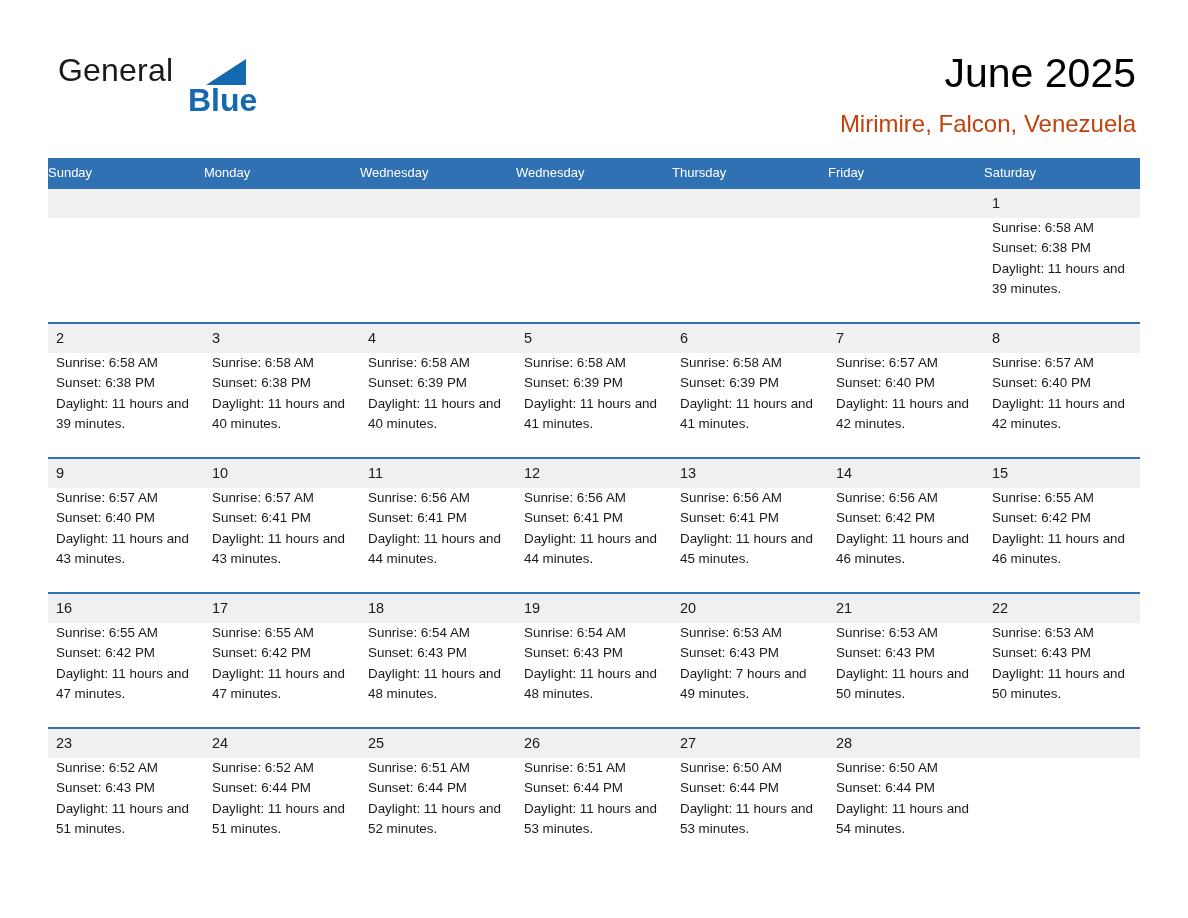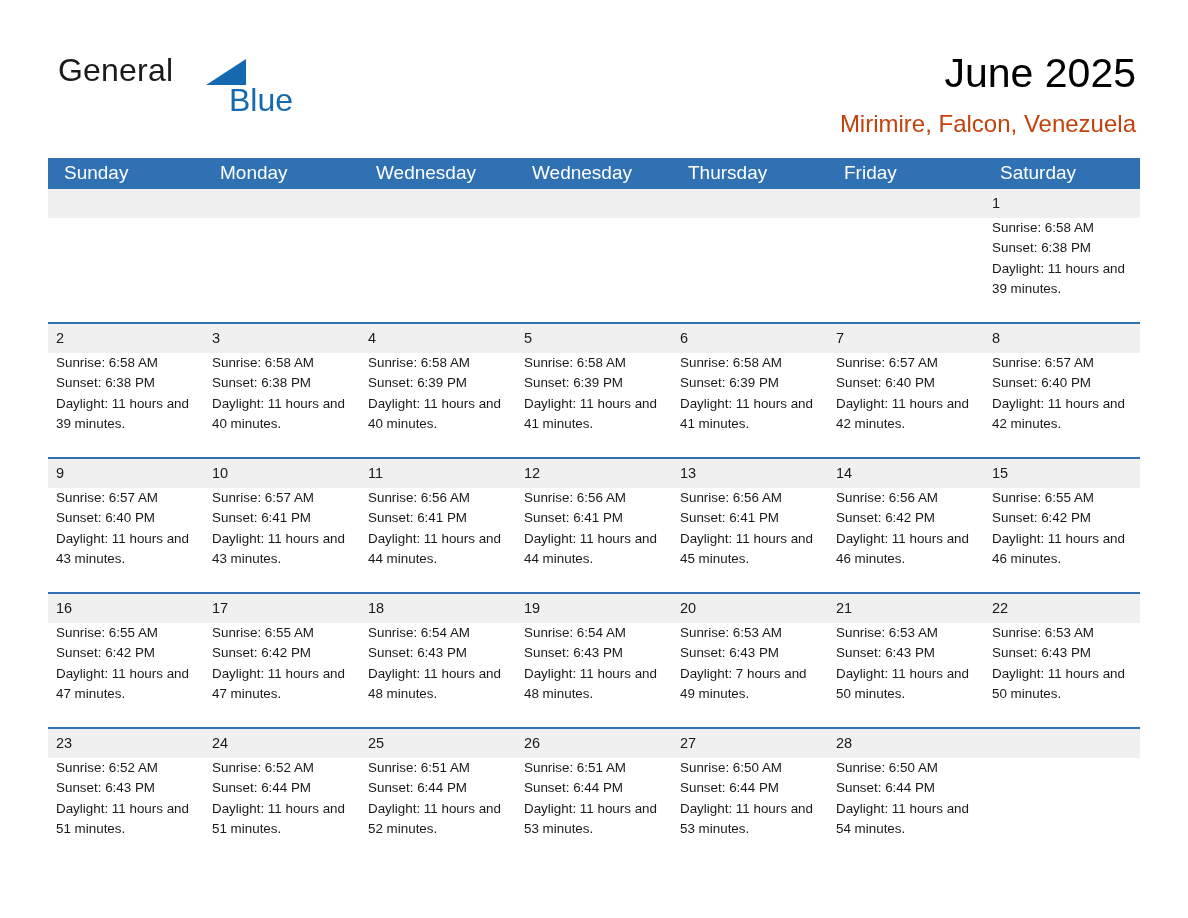--- a/index.html
+++ b/index.html
@@ -54,24 +54,23 @@
     height: 0;
     border-left: 40px solid transparent;
     border-bottom: 26px solid #1569b0;
   }
   .brand-blue {
     position: absolute;
     left: 130px;
     top: 30px;
     font-size: 32px;
     color: #1569b0;
-    font-weight: 400;
+    font-weight: 700;
     line-height: 36px;
     white-space: nowrap;
-    margin-left: 41px;
   }
   .title-block {
     position: absolute;
     right: 52px;
     top: 48px;
     text-align: right;
   }
   .month-title {
     font-size: 41px;
     font-weight: 400;
@@ -93,24 +92,24 @@
     position: absolute;
     left: 48px;
     top: 158px;
     width: 1092px;
     border-collapse: collapse;
     table-layout: fixed;
   }
   .calendar th {
     background: #3071b4;
     color: #ffffff;
-    font-size: 19px;
+    font-size: 13px;
     font-weight: 400;
     text-align: left;
-    padding: 7px 0 8px 16px;
+    padding: 7px 0 8px 0;
     height: 15px;
     line-height: 16px;
   }
   .calendar td {
     vertical-align: top;
     padding: 0;
     width: 156px;
     border-top: 2px solid #3071b4;
   }
   .calendar tr.week-row:first-of-type td {

